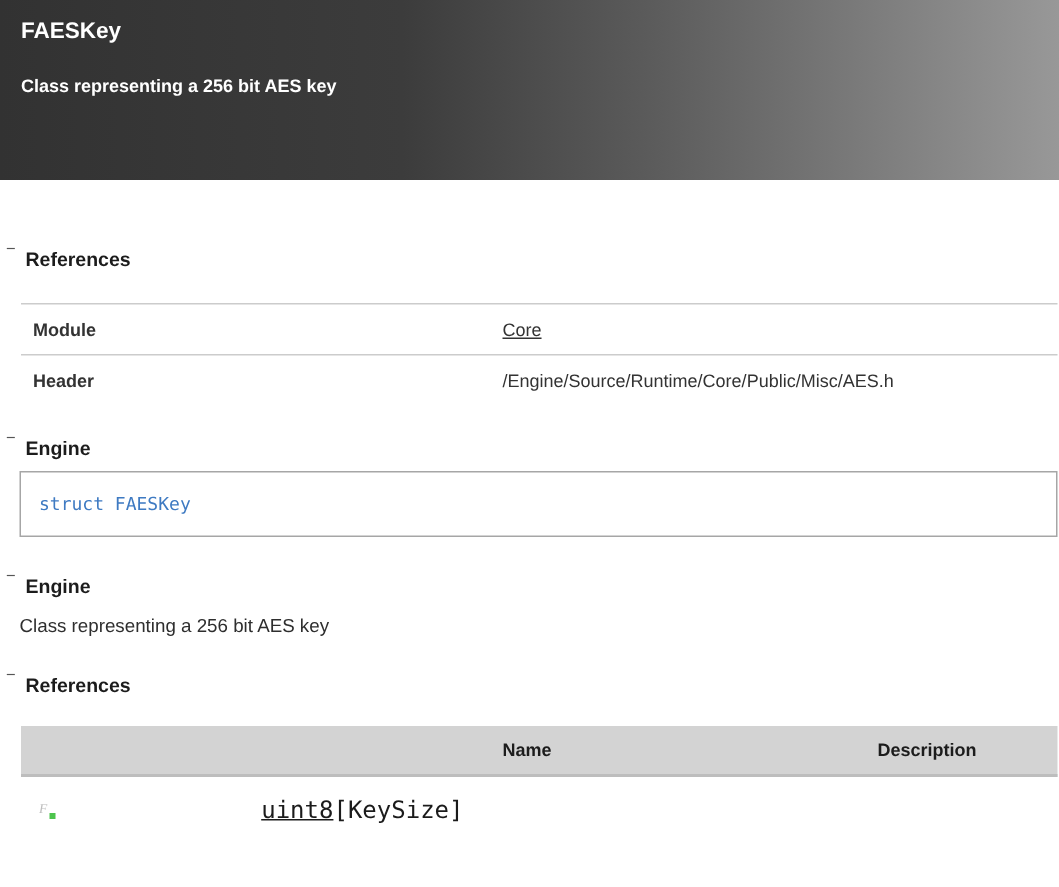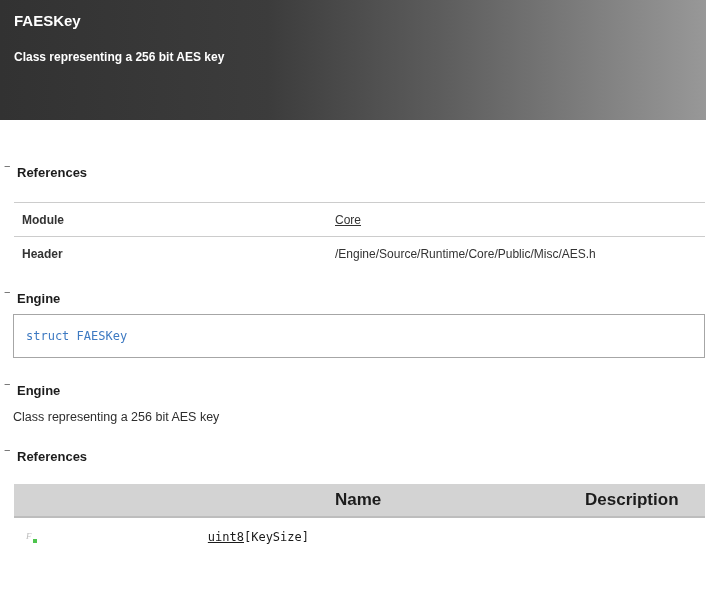--- a/index.html
+++ b/index.html
@@ -74,21 +74,21 @@
   .remarks-body { margin-top: 10px; font-size: 12.5px; color: #2e2e2e; line-height: 16px; }
 
   
   .variables-heading { margin-top: 24px; }
   .vars-table { margin: 19px 0 0 1px; }
   .vars-head {
     display: flex; align-items: center;
     height: 32px;
     background: #d3d3d3;
     border-bottom: 2px solid #bdbdbd;
-    font-size: 17px; font-weight: 700; color: #1c1c1c;
+    font-size: 12px; font-weight: 700; color: #1c1c1c;
   }
   .vars-col1 { width: 321px; box-sizing: border-box; }
   .vars-col2 { width: 250px; box-sizing: border-box; }
   .vars-col3 { flex: 1; }
   .var-row {
     display: flex; align-items: flex-start;
     padding-top: 12px; font-size: 12px;
   }
   .var-cell1 {
     width: 321px; box-sizing: border-box;
@@ -102,21 +102,21 @@
     position: absolute; left: 0; top: 0;
     font-size: 9px; line-height: 10px; color: #bdbdbd;
     font-family: "Liberation Serif", serif; font-style: italic;
   }
   .var-icon .dot {
     position: absolute; right: 1px; bottom: 0;
     width: 4px; height: 4px; background: #4dc44d;
   }
   .var-type {
     font-family: "DejaVu Sans Mono", "Liberation Mono", monospace;
-    font-size: 12px; color: #1b1b1b; white-space: nowrap; margin-left: 16px;
+    font-size: 16px; color: #1b1b1b; white-space: nowrap; margin-left: 16px;
   }
   .type-link { color: #1b1b1b; text-decoration: underline; cursor: pointer; }
   .var-name { font-weight: 700; color: #1c1c1c; }
 </style>
 </head>
 <body>
 
 <div class="banner">
   <div class="banner-title">FAESKey</div>
   <div class="banner-subtitle">Class representing a 256 bit AES key</div>

